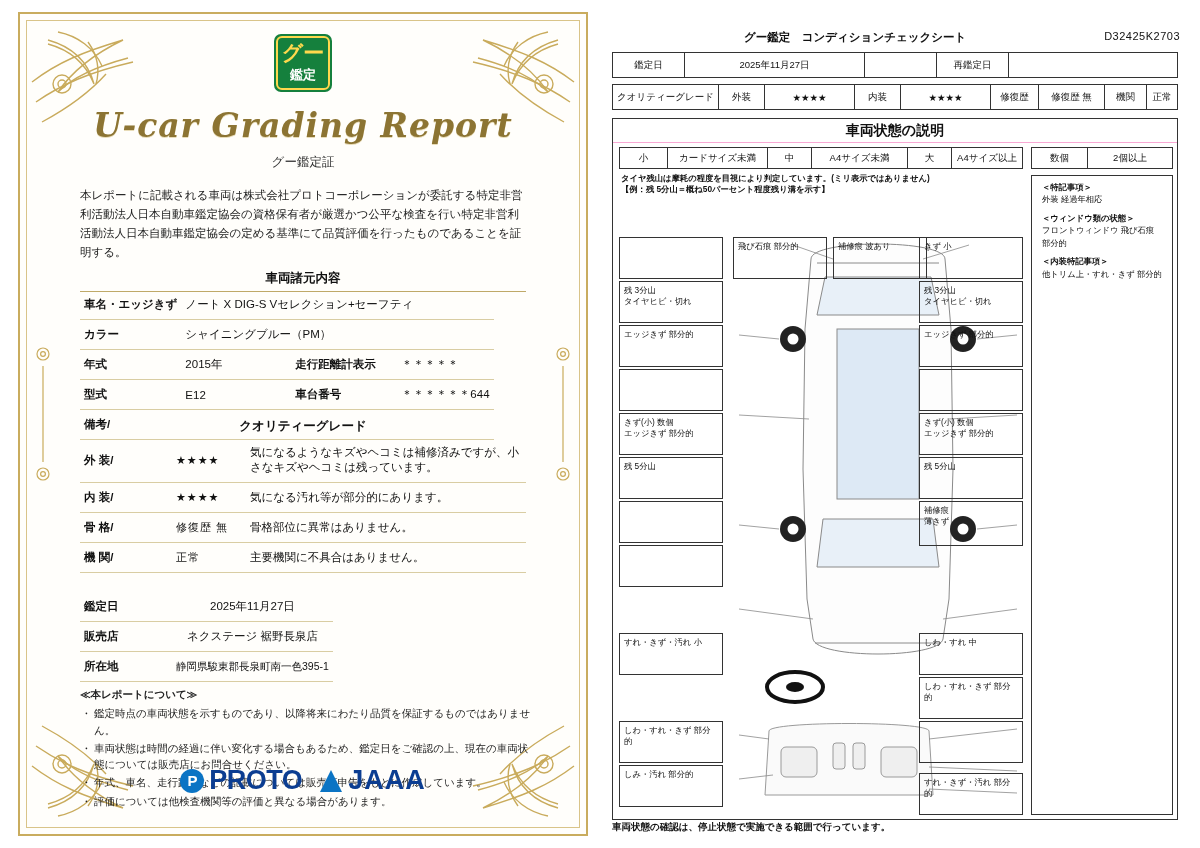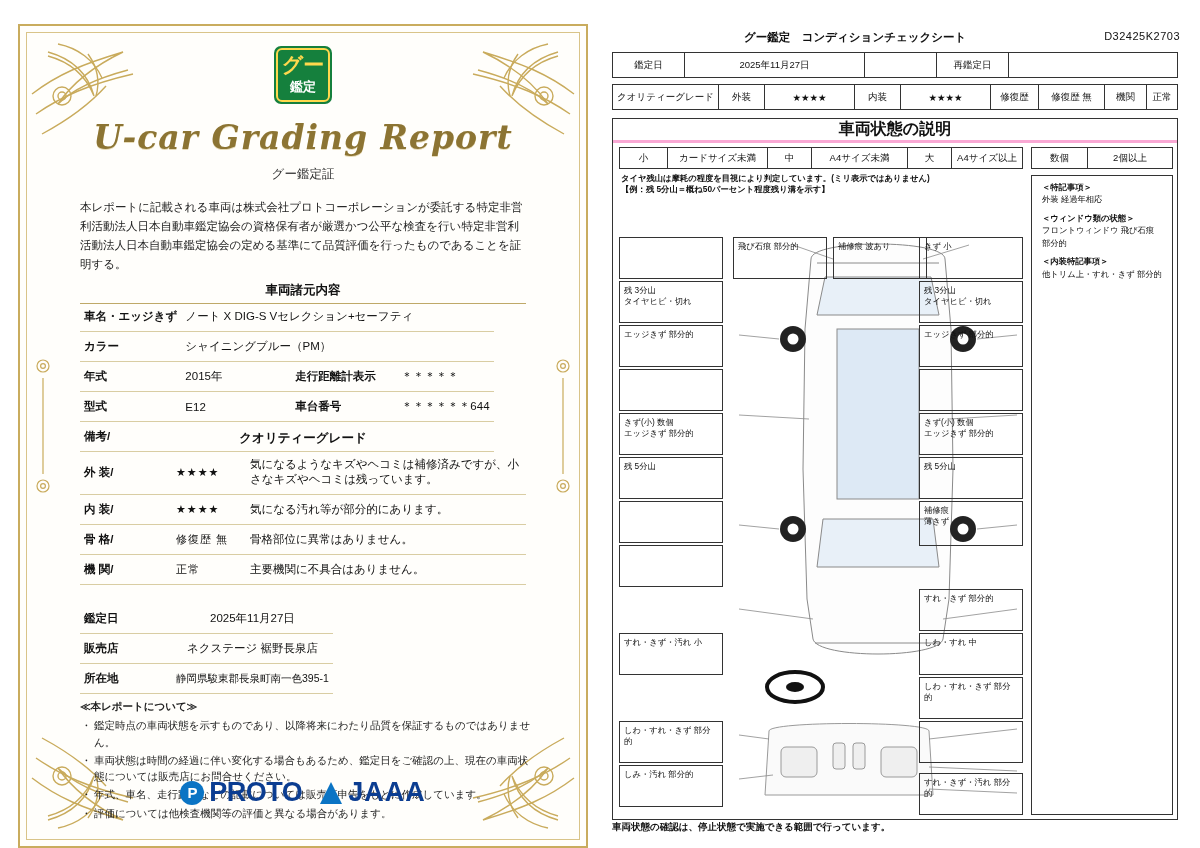--- a/index.html
+++ b/index.html
@@ -16,21 +16,20 @@
     overflow: hidden;
   }
 
   
   .cert {
     position: absolute;
     left: 18px; top: 12px;
     width: 570px; height: 824px;
     border: 2px solid #c9ac5e;
     background: #fffefb;
-    margin-top: 12px;
   }
   .cert-inner {
     position: absolute;
     left: 6px; top: 6px; right: 6px; bottom: 6px;
     border: 1px solid #d9c489;
   }
   
   .flourish {
     position: absolute;
     width: 150px; height: 150px;
@@ -179,23 +178,23 @@
   }
   .row2 .c { border-right: 1px solid #333; display: flex; align-items: center; justify-content: center; }
   .row2 .c:last-child { border-right: none; }
 
   .statebox {
     position: absolute; left: 6px; top: 90px;
     width: 566px; height: 702px;
     border: 1px solid #333;
   }
   .state-head {
-    height: 24px; border-bottom: 3px solid #f9a8d4;
+    height: 24px; border-bottom: 1px solid #f9a8d4;
     display: flex; align-items: center; justify-content: center;
-    font-weight: bold; font-size: 16px;
+    font-weight: bold; font-size: 14px;
   }
   .legend {
     position: absolute; left: 6px; top: 28px;
     width: 404px; height: 22px;
     display: flex; border: 1px solid #333;
   }
   .legend .c { border-right: 1px solid #333; display: flex; align-items: center; justify-content: center; font-size: 9.5px; }
   .legend .c:last-child { border-right: none; }
   .legend2 {
     position: absolute; left: 418px; top: 28px;
@@ -550,21 +549,20 @@
       <div class="cellbox" style="left:306px; top:118px; width:104px; height:42px;">きず 小</div>
       <div class="cellbox" style="left:306px; top:162px; width:104px; height:42px; white-space:pre-line;">残 3分山
 タイヤヒビ・切れ</div>
       <div class="cellbox" style="left:306px; top:206px; width:104px; height:42px;">エッジきず 部分的</div>
       <div class="cellbox" style="left:306px; top:250px; width:104px; height:42px;"></div>
       <div class="cellbox" style="left:306px; top:294px; width:104px; height:42px; white-space:pre-line;">きず(小) 数個
 エッジきず 部分的</div>
       <div class="cellbox" style="left:306px; top:338px; width:104px; height:42px;">残 5分山</div>
       <div class="cellbox" style="left:306px; top:382px; width:104px; height:45px; white-space:pre-line;">補修痕
 薄きず</div>
-      <div class="cellbox" style="left:306px; top:470px; width:104px; height:42px;">すれ・きず 部分的</div>
       <div class="cellbox" style="left:306px; top:514px; width:104px; height:42px;">しわ・すれ 中</div>
       <div class="cellbox" style="left:306px; top:558px; width:104px; height:42px;">しわ・すれ・きず 部分的</div>
       <div class="cellbox" style="left:306px; top:602px; width:104px; height:42px;"></div>
       <div class="cellbox" style="left:306px; top:646px; width:104px; height:42px;margin-top:8px;">すれ・きず・汚れ 部分的</div>
 
       <div class="notecol">
         <div class="nl">＜特記事項＞</div>
         <div>外装 経過年相応</div>
         <div class="nl" style="margin-top:6px;">＜ウィンドウ類の状態＞</div>
         <div>フロントウィンドウ 飛び石痕 部分的</div>

